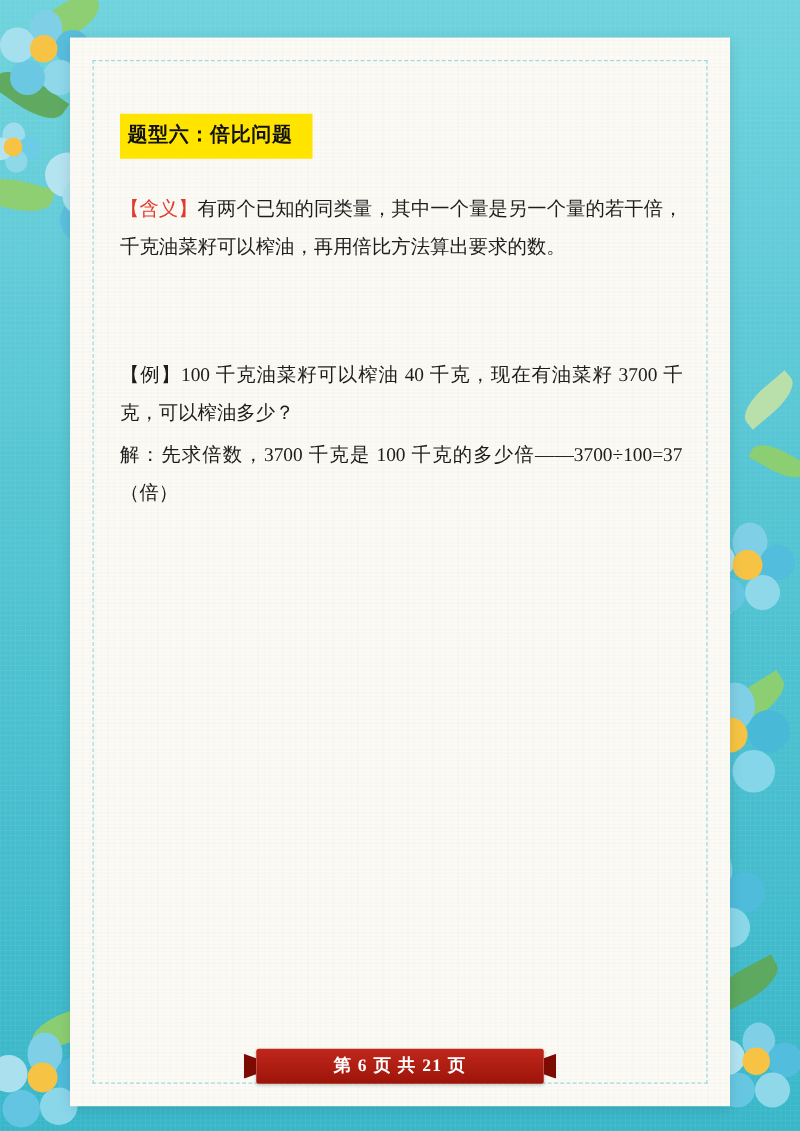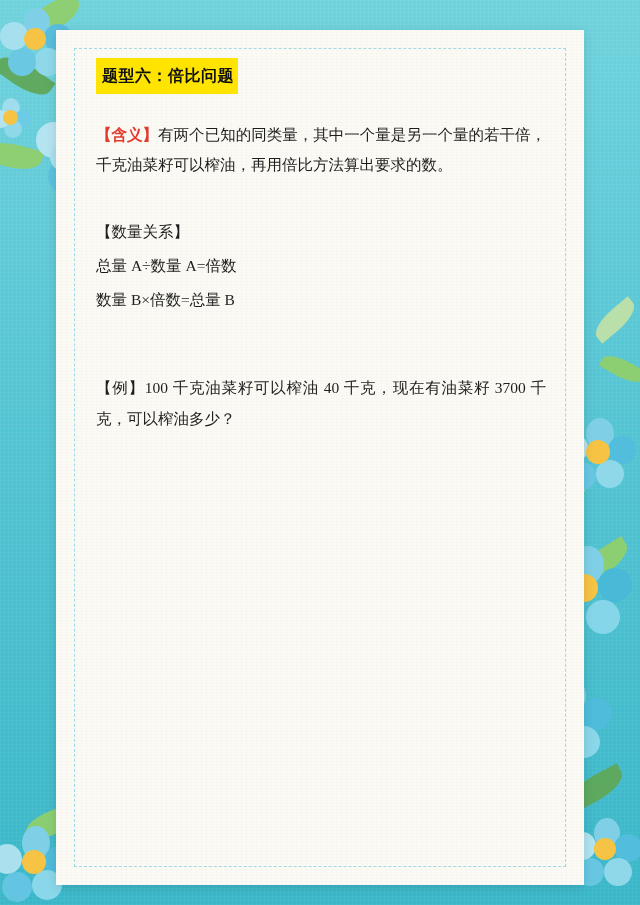--- a/index.html
+++ b/index.html
@@ -59,38 +59,39 @@
     color: #1d1d1d;
     font-size: 15.5px;
     line-height: 1.95;
   }
   .title-wrap {
     margin-bottom: 26px;
   }
   .title {
     display: inline-block;
     background: #ffe400;
-    padding: 2px 4px 3px 6px;
+    padding: 2px 16px 3px 6px;
     font-weight: bold;
     font-size: 16px;
     letter-spacing: 0.5px;
     color: #111;
+    margin-top: 33px;
   }
   p {
     margin: 0 0 4px 0;
   }
   .para {
     text-align: justify;
   }
   .blk {
     margin-bottom: 22px;
   }
   .red-label {
     color: #e23b2e;
-    font-weight: bold;
+    font-weight: normal;
   }
   .gap-s { height: 14px; }
   .gap-m { height: 22px; }
 
   
   .footer-banner {
     position: absolute;
     left: 50%;
     transform: translateX(-50%);
     bottom: 38px;
@@ -275,32 +276,29 @@
     <div class="title-wrap">
       <span class="title">题型六：倍比问题</span>
     </div>
 
     <div class="blk">
       <p class="para"><span class="red-label">【含义】</span><span>有两个已知的同类量，其中一个量是另一个量的若干倍，千克油菜籽可以榨油，再用倍比方法算出要求的数。</span></p>
     </div>
 
     <div class="gap-s"></div>
 
-    <div class="blk">
-      <p>【数量关系】</p>
-      <p>总量 A÷数量 A=倍数</p>
-      <p>数量 B×倍数=总量 B</p>
-    </div>
 
     <div class="gap-s"></div>
 
 
     <div class="gap-m"></div>
 
     <div class="blk">
       <p class="para"><span>【例】</span><span>100 千克油菜籽可以榨油 40 千克，现在有油菜籽 3700 千克，可以榨油多少？</span></p>
+      <p class="para">解：先求倍数，3700 千克是 100 千克的多少倍——3700÷100=37（倍）</p>
     </div>
 
     <div class="gap-m"></div>
 
   </div>
 
+  <div class="footer-banner">第 6 页 共 21 页</div>
 </div>
 
 </body></html>

